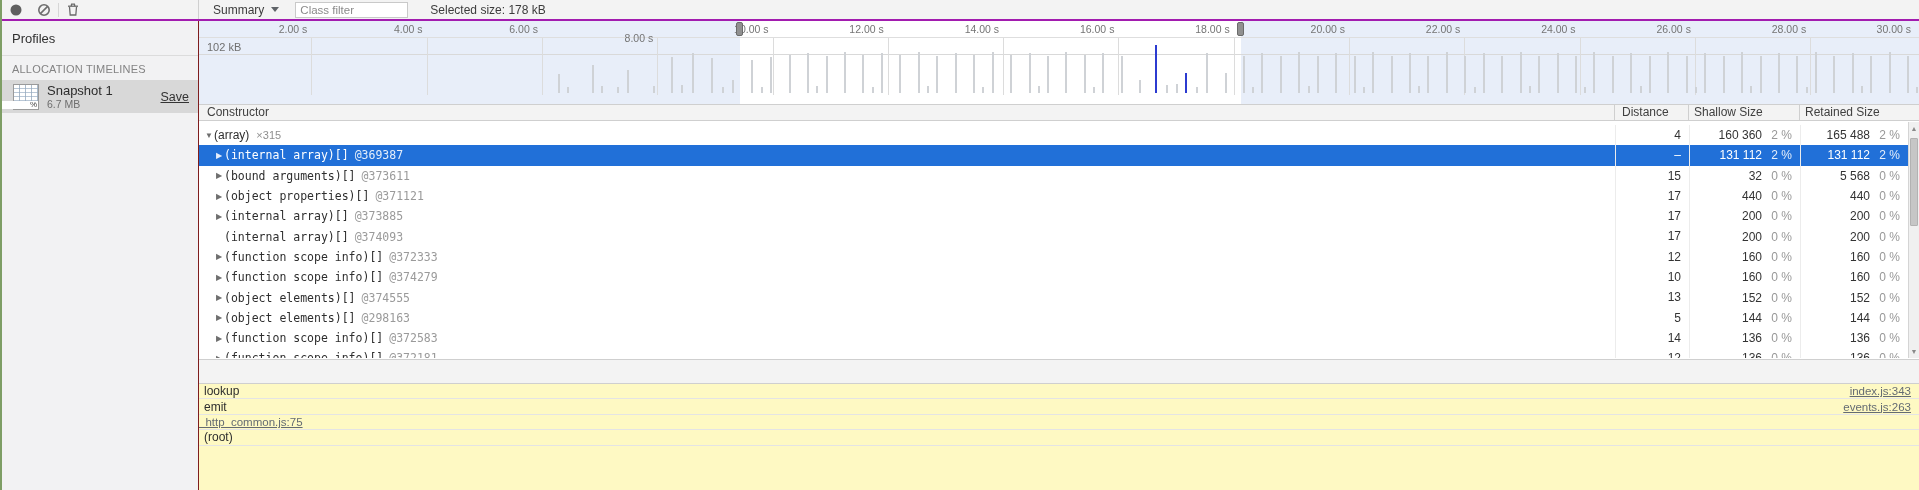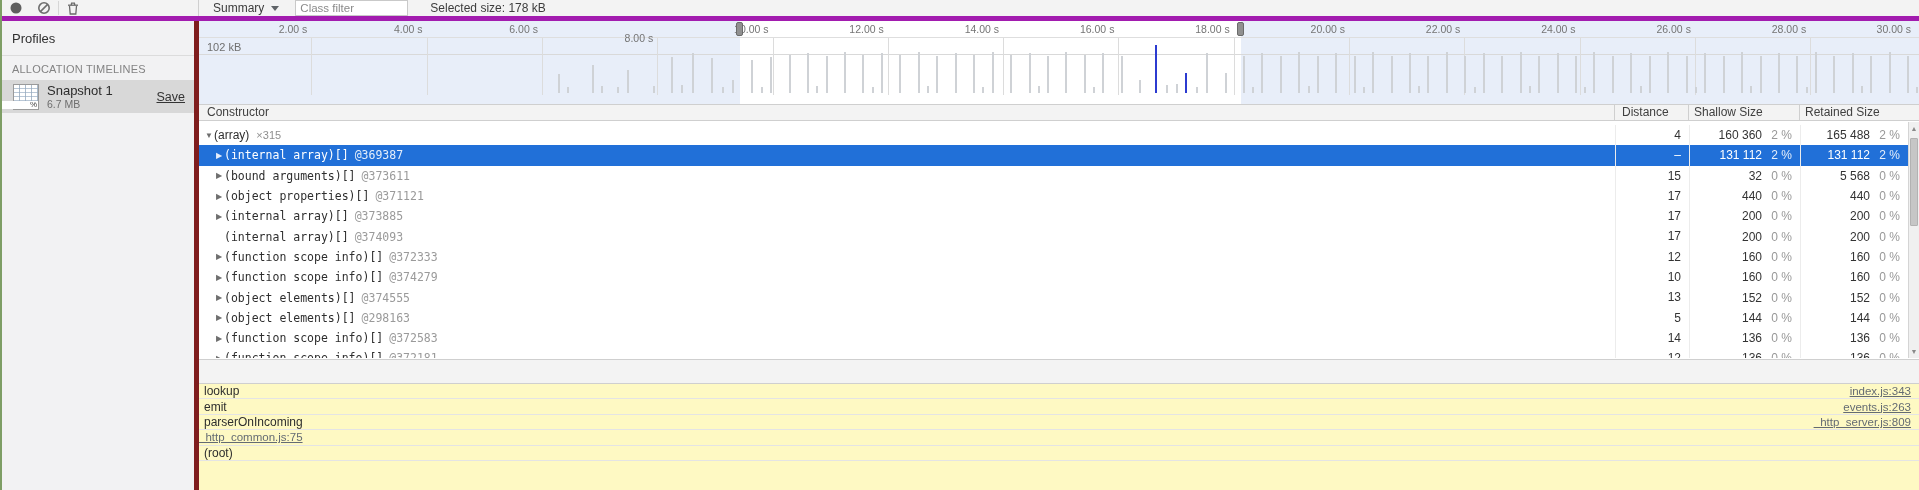--- a/index.html
+++ b/index.html
@@ -4,36 +4,36 @@
 <style>
   * { margin:0; padding:0; box-sizing:border-box; }
   html,body { width:1919px; height:490px; overflow:hidden; background:#fff;
     font-family:"Liberation Sans", sans-serif; font-size:12px; color:#333; }
   .app { position:relative; width:1919px; height:490px; background:#fff; }
 
   .green-stripe { position:absolute; left:0; top:0; width:2px; height:490px; background:#7e9e65; z-index:50; }
 
   
   .toolbar { position:absolute; left:0; top:0; width:1919px; height:21px;
-    background:#f3f3f3; border-bottom:5px solid #a21caf; display:flex; align-items:flex-start; }
+    background:#f3f3f3; border-bottom:2px solid #a21caf; display:flex; align-items:flex-start; }
   .tb-left { width:199px; height:100%; display:flex; align-items:center; border-right:1px solid #cfcfcf; }
   .tb-icon { display:flex; align-items:center; justify-content:center; width:20px; height:18px; cursor:pointer; }
   .tb-icon svg { display:block; }
   .tb-sep { width:1px; height:14px; background:#d6d6d6; margin:0 4px; }
   .tb-main { display:flex; align-items:center; height:100%; }
   .summary-select { display:flex; align-items:center; gap:7px; margin-left:14px; color:#3c3c3c; cursor:pointer; }
   .caret-down { width:0; height:0; border-left:4px solid transparent; border-right:4px solid transparent; border-top:5px solid #5f6368; }
   .class-filter { margin-left:16px; width:113px; height:16px; border:1px solid #c9c9c9; background:#fff;
     font-family:"Liberation Sans", sans-serif; font-size:11.5px; padding:0 4px; color:#333; }
   .class-filter::placeholder { color:#8a8a8a; }
   .selected-size { margin-left:22px; color:#3c3c3c; }
 
   
   .sidebar { position:absolute; left:0; top:21px; width:199px; height:469px;
-    background:#f2f2f3; border-right:5px solid #7f1d1d; }
+    background:#f2f2f3; border-right:1px solid #7f1d1d; }
   .profiles-title { padding:10px 0 9px 12px; font-size:13px; color:#303030; border-bottom:1px solid #dcdcdc; }
   .section-label { padding:7px 0 5px 12px; font-size:11px; color:#838383; letter-spacing:.2px; }
   .snapshot-item { height:33px; background:#d8d8d8; display:flex; align-items:center; padding-left:13px; cursor:pointer; }
   .snap-icon { width:26px; height:26px; background:
       repeating-linear-gradient(to right, rgba(185,199,214,0) 0 5px, rgba(150,170,190,.8) 5px 6px),
       repeating-linear-gradient(to bottom, #fff 0 3px, #b9c7d6 3px 4px);
     background-color:#fff; border:1px solid #9a9a9a; position:relative; flex:0 0 auto; }
   .snap-icon .pct { position:absolute; right:0; bottom:0; background:#fff; font-size:8px; line-height:8px; color:#444; padding:0 1px; }
   .snap-text { margin-left:8px; flex:1; }
   .snap-name { font-size:13px; color:#2c2c2c; line-height:14px; }
@@ -516,23 +516,19 @@
   <div class="stack" id="stack">
       <div class="frame">
         <span class="fname">lookup</span>
         <span class="flink">index.js:343</span>
       </div>
       <div class="frame">
         <span class="fname">emit</span>
         <span class="flink">events.js:263</span>
       </div>
       <div class="frame">
-        <span class="fname">parserOnIncoming</span>
-        <span class="flink">_http_server.js:809</span>
-      </div>
-      <div class="frame">
         <span class="flink">_http_common.js:75</span>
       </div>
       <div class="frame">
         <span class="fname">(root)</span>
       </div>
     </div>
 </div>
 
 </body></html>

